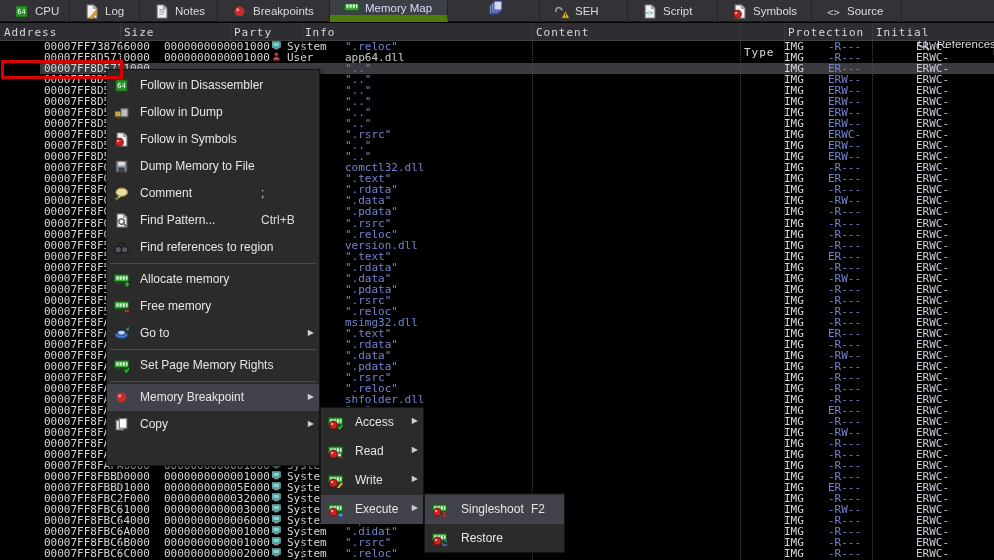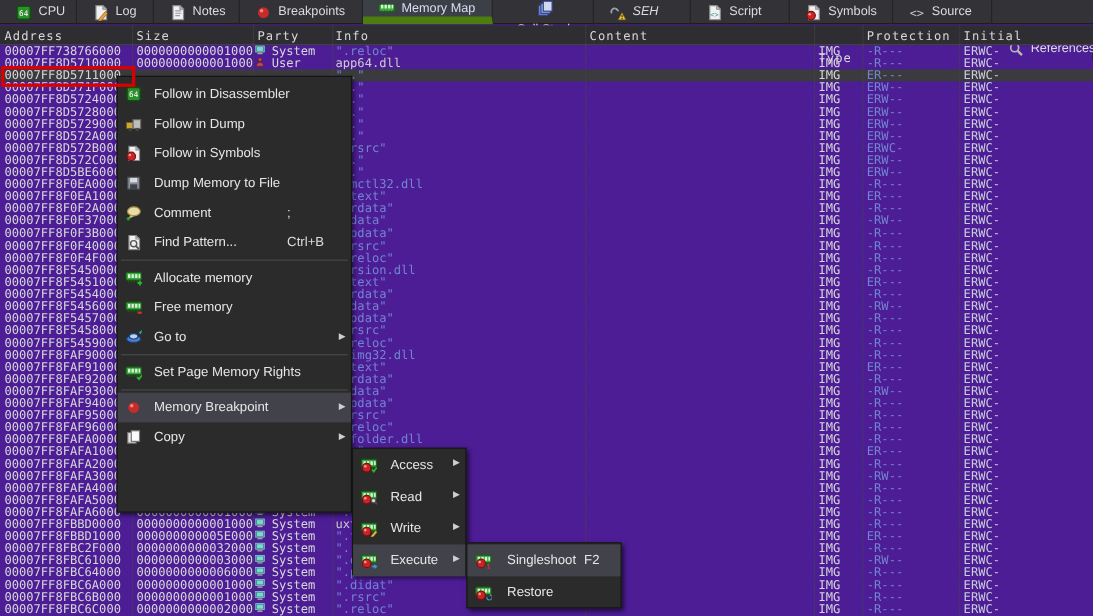--- a/index.html
+++ b/index.html
@@ -1,35 +1,35 @@
 <!DOCTYPE html>
 <html><head>
 <meta charset="utf-8">
 <style>
   * { margin:0; padding:0; box-sizing:border-box; }
   html,body { width:994px; height:560px; overflow:hidden; background:#262626;
     font-family:"DejaVu Sans Mono", monospace; }
-  #app { position:relative; width:994px; height:560px; background:#4c1d95; }
+  #app { position:relative; width:994px; height:560px; background:#000000; }
 
   
   #tabbar { position:absolute; left:0; top:0; width:994px; height:22px;
     background:#323237; display:flex; border-bottom:1px solid #1c1c1c; }
   .tab { height:22px; display:flex; align-items:center; gap:6px; padding:0 10px 0 14px;
     border-right:1px solid #232326; color:#dcdcdc;
     font-family:"Liberation Sans", sans-serif; font-size:11.5px; cursor:default; }
   .tab.active { background:#3d3f47; color:#d7def5; border-bottom:7px solid #4d7c0f; }
   .tab .ticon { width:15px; height:15px; flex:0 0 auto; }
 
   
   #colhdr { position:absolute; left:0; top:23px; width:994px; height:18px;
     background:#2e2e32; border-bottom:1px solid #414145; color:#d8d8d8; font-size:11px; }
   #colhdr span { position:absolute; top:3px; letter-spacing:1px; }
 
   
-  #rows { position:absolute; left:0; top:41px; width:994px; height:519px; }
+  #rows { position:absolute; left:0; top:41px; width:994px; height:519px;padding-left:40px; }
   .trow { position:relative; width:994px; height:11.045px; font-size:11px; line-height:11px; }
   .trow.sel { background:#3b3b3f; }
   .trow span { position:absolute; top:0; white-space:pre; }
   .c-addr { left:4px;  color:#d6d6d8; }
   .c-size { left:124px; color:#d6d6d8; }
   .c-party{ left:247px; color:#d6d6d8; }
   .c-picon{ left:232px; top:0px; width:12px; height:11px; }
   .c-info { left:305px; }
   .c-type { left:744px; color:#d6d6d8; }
   .c-prot { left:788px; color:#7384d0; }
@@ -107,21 +107,21 @@
         <span>Memory Map</span>
       </div>
       <div class="tab" style="width: 92px; flex-direction: column;">
         <span class="ticon"><svg viewBox="0 0 14 14" width="15" height="15">
             <rect x="1.5" y="4.5" width="8" height="8.5" fill="#7d92c9" stroke="#33408a"></rect>
             <rect x="3.5" y="2.8" width="8" height="8.5" fill="#9fb1dd" stroke="#33408a"></rect>
             <rect x="5.5" y="1" width="7.5" height="8.5" fill="#cfd9f0" stroke="#33408a"></rect>
           </svg></span>
         <span>Call Stack</span>
       </div>
-      <div class="tab" style="width: 88px; font-style: italic;">
+      <div class="tab" style="width: 88px;">
         <span class="ticon"><svg viewBox="0 0 14 14" width="15" height="15">
             <path d="M2 7.5a2.8 2.8 0 013.8-3.8l2 2" fill="none" stroke="#9aa0a8" stroke-width="1.5"></path>
             <path d="M7.5 13l3.2-6 3.2 6z" fill="#f0c73d" stroke="#8a6d10" stroke-width="0.6"></path>
             <rect x="10.3" y="9" width="0.9" height="2" fill="#222"></rect>
             <rect x="10.3" y="11.6" width="0.9" height="0.9" fill="#222"></rect>
           </svg></span>
         <span>SEH</span>
       </div>
       <div class="tab" style="width: 90px;">
         <span class="ticon"><svg viewBox="0 0 14 14" width="15" height="15">
@@ -637,20 +637,28 @@
       <div class="mi">
         <span class="mic"><svg viewBox="0 0 14 14" width="15" height="15">
             <path d="M3 1h6l3 3v9H3z" fill="#f0f0f0" stroke="#8a8a8a"></path>
             <path d="M9 1v3h3" fill="none" stroke="#8a8a8a"></path>
             <circle cx="7" cy="8" r="2.6" fill="none" stroke="#555" stroke-width="1.2"></circle>
             <path d="M9 10l2.5 2.5" stroke="#555" stroke-width="1.6"></path>
           </svg></span>
         <span class="mil">Find Pattern...</span>
         <span class="mis">Ctrl+B</span>
       </div>
+      <div class="mi">
+        <span class="mic"><svg viewBox="0 0 14 14" width="15" height="15">
+            <circle cx="4" cy="9" r="2.9" fill="#555b66" stroke="#1c1c1c"></circle>
+            <circle cx="10" cy="9" r="2.9" fill="#555b66" stroke="#1c1c1c"></circle>
+            <path d="M4 6.2L5 3h4l1 3.2" fill="none" stroke="#1c1c1c"></path>
+          </svg></span>
+        <span class="mil">Find references to region</span>
+      </div>
       <div class="msep"></div>
       <div class="mi">
         <span class="mic"><svg viewBox="0 0 14 14" width="15" height="15">
             <rect x="0.5" y="2.5" width="13" height="6.5" rx="1" fill="#3aa83a" stroke="#1a5c1a"></rect>
             <rect x="2.2" y="4" width="2" height="3.2" fill="#d9f2d9"></rect>
             <rect x="5.2" y="4" width="2" height="3.2" fill="#d9f2d9"></rect>
             <rect x="8.2" y="4" width="2" height="3.2" fill="#d9f2d9"></rect>
             <rect x="11.2" y="4" width="1.4" height="3.2" fill="#d9f2d9"></rect>
             <path d="M2.5 9v2M5 9v2M7.5 9v2M10 9v2M12 9v2" stroke="#1a5c1a"></path>
             <path d="M10.3 11.5h4M12.3 9.5v4" stroke="#2db32d" stroke-width="1.6"></path>

